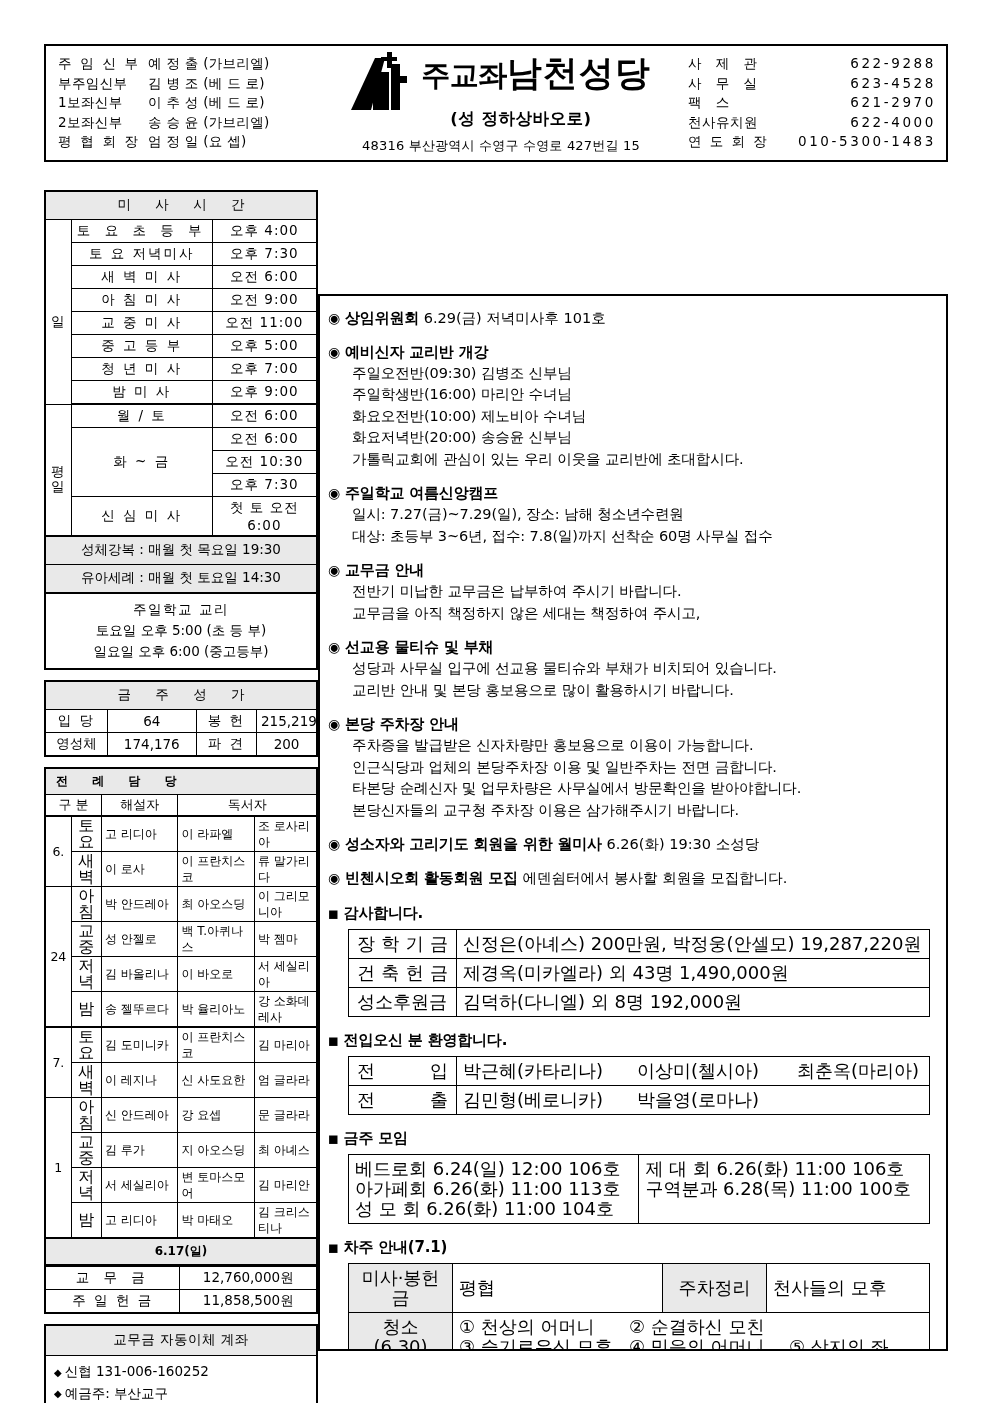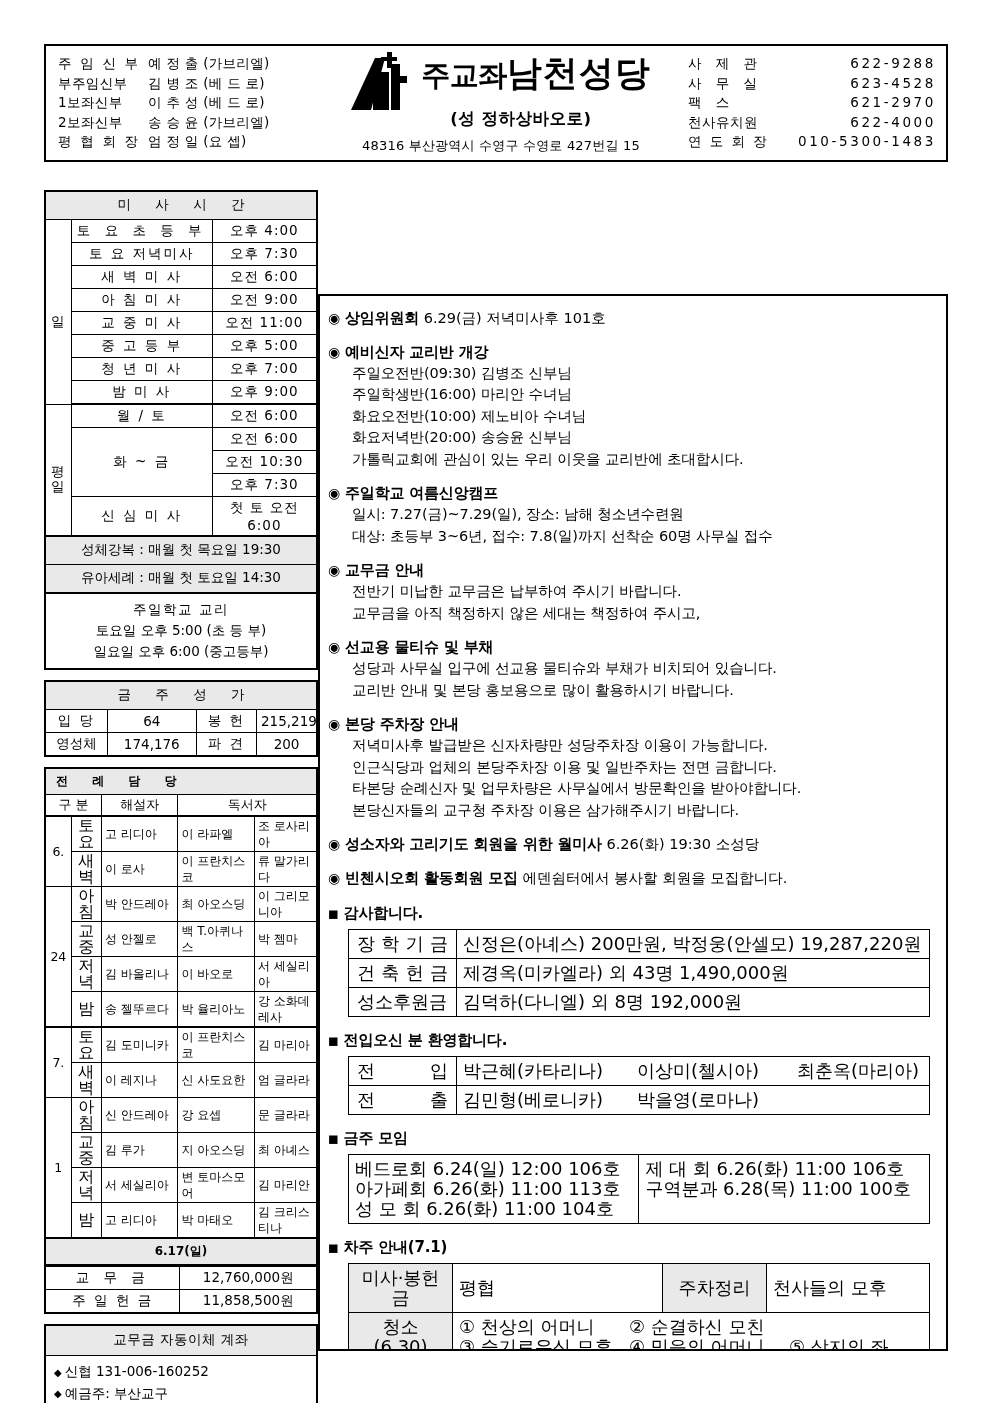--- a/index.html
+++ b/index.html
@@ -624,21 +624,21 @@
       </div>
 
       <div class="note">
         <div class="note-head"><span class="bullet">◉</span><span>선교용 물티슈 및 부채</span></div>
         <div class="note-body">성당과 사무실 입구에 선교용 물티슈와 부채가 비치되어 있습니다.</div>
         <div class="note-body">교리반 안내 및 본당 홍보용으로 많이 활용하시기 바랍니다.</div>
       </div>
 
       <div class="note">
         <div class="note-head"><span class="bullet">◉</span><span>본당 주차장 안내</span></div>
-        <div class="note-body">저녁미사후 발급받은 신자차량만 성당주차장 이용이 가능합니다.</div>
+        <div class="note-body">주차증을 발급받은 신자차량만 홍보용으로 이용이 가능합니다.</div>
         <div class="note-body">인근식당과 업체의 본당주차장 이용 및 일반주차는 전면 금합니다.</div>
         <div class="note-body">타본당 순례신자 및 업무차량은 사무실에서 방문확인을 받아야합니다.</div>
         <div class="note-body">본당신자들의 교구청 주차장 이용은 삼가해주시기 바랍니다.</div>
       </div>
 
       <div class="note">
         <div class="note-head"><span class="bullet">◉</span><span>성소자와 고리기도 회원을 위한 월미사</span><span class="tail"> 6.26(화) 19:30 소성당</span></div>
       </div>
 
       <div class="note">

